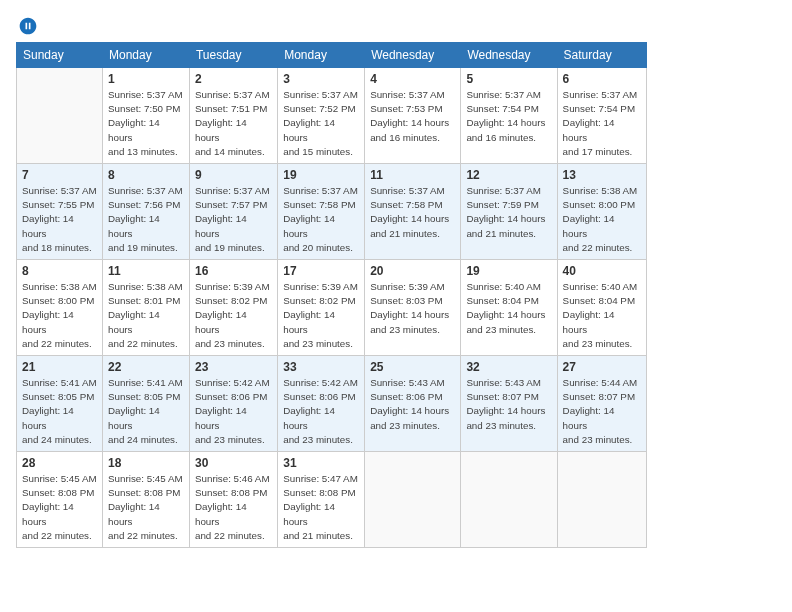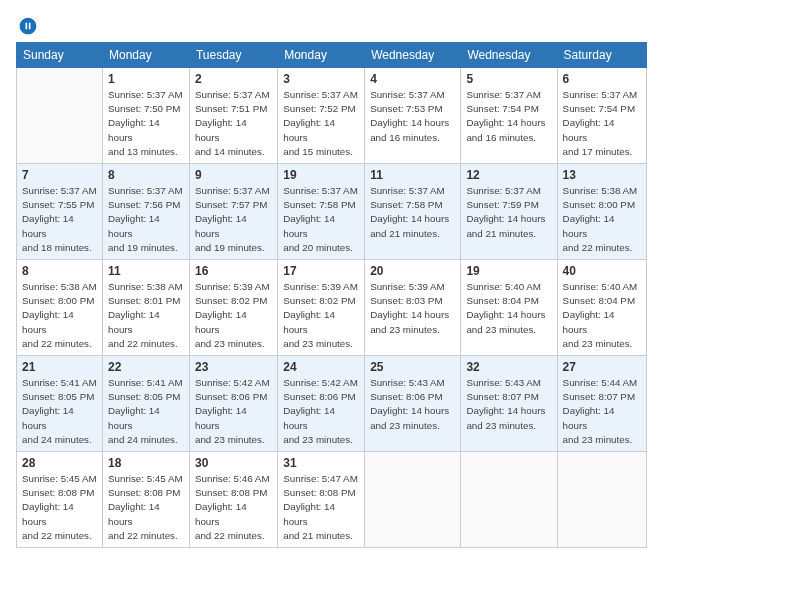--- a/index.html
+++ b/index.html
@@ -222,21 +222,21 @@
           </td>
           <td>
             <div class="day-num">22</div>
             <div class="day-info">Sunrise: 5:41 AM<br>Sunset: 8:05 PM<br>Daylight: 14 hours<br>and 24 minutes.</div>
           </td>
           <td>
             <div class="day-num">23</div>
             <div class="day-info">Sunrise: 5:42 AM<br>Sunset: 8:06 PM<br>Daylight: 14 hours<br>and 23 minutes.</div>
           </td>
           <td>
-            <div class="day-num">24</div>
+            <div class="day-num">33</div>
             <div class="day-info">Sunrise: 5:42 AM<br>Sunset: 8:06 PM<br>Daylight: 14 hours<br>and 23 minutes.</div>
           </td>
           <td>
             <div class="day-num">25</div>
             <div class="day-info">Sunrise: 5:43 AM<br>Sunset: 8:06 PM<br>Daylight: 14 hours<br>and 23 minutes.</div>
           </td>
           <td>
             <div class="day-num">32</div>
             <div class="day-info">Sunrise: 5:43 AM<br>Sunset: 8:07 PM<br>Daylight: 14 hours<br>and 23 minutes.</div>
           </td>

